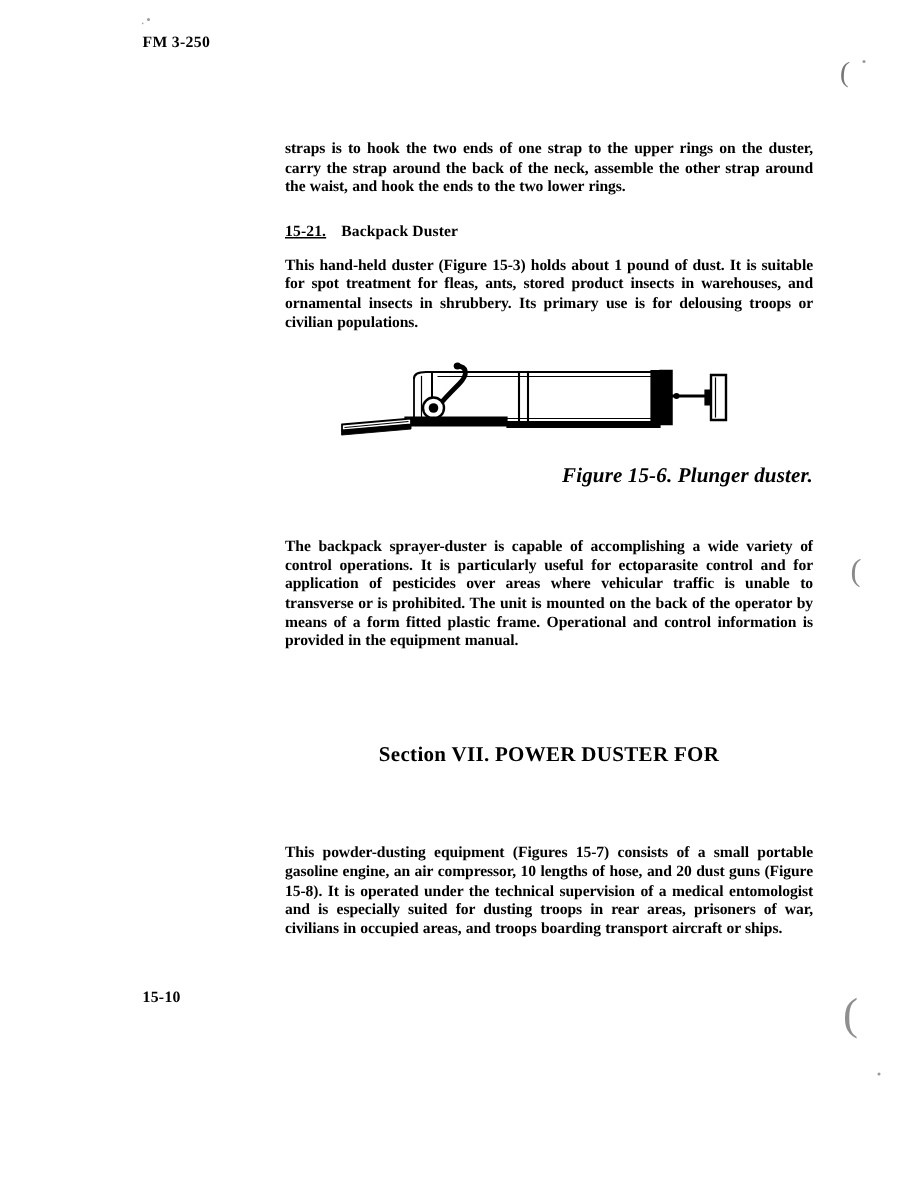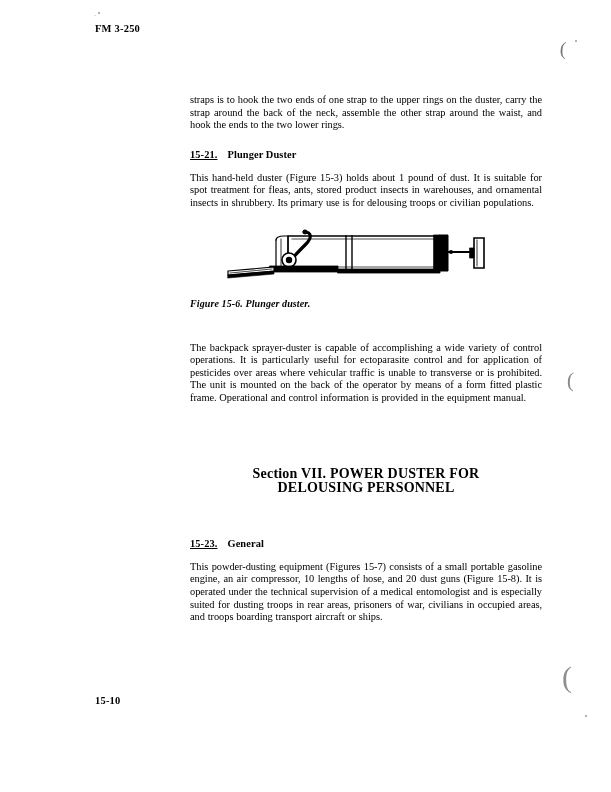--- a/index.html
+++ b/index.html
@@ -23,41 +23,41 @@
     left: 95px;
     top: 23px;
     font-family: "Liberation Serif", serif;
     font-weight: bold;
     font-size: 10.5px;
     letter-spacing: 0.2px;
   }
   .folio {
     position: absolute;
     left: 95px;
-    top: 695px;
+    top: 660px;
     font-family: "Liberation Serif", serif;
     font-weight: bold;
     font-size: 10.5px;
     letter-spacing: 0.2px;
   }
 
   
   .column {
     position: absolute;
     left: 190px;
     top: 94px;
     width: 352px;
   }
 
   p.body {
     margin: 0 0 0 0;
     font-size: 10.4px;
     line-height: 12.6px;
     text-align: justify;
-    font-weight: normal;
+    font-weight: bold;
     letter-spacing: -0.05px;
     word-spacing: 0.3px;
     -webkit-font-smoothing: none;
   }
 
   .gap-sm { height: 11px; }
   .gap-md { height: 16px; }
   .gap-lg { height: 22px; }
 
   h2.sec-head {
@@ -73,24 +73,24 @@
   .figure-block {
     margin: 0;
     padding: 0;
   }
   .figure-art {
     display: block;
     margin: 0 auto;
   }
   .figure-caption {
     margin: 6px 0 0 0;
-    text-align: left;
+    text-align: right;
     font-style: italic;
     font-weight: bold;
-    font-size: 10px;
+    font-size: 14px;
     letter-spacing: 0.1px;
   }
 
   
   .section-title {
     margin: 16px;
     text-align: center;
     font-weight: bold;
     font-size: 14px;
     line-height: 14.6px;
@@ -133,21 +133,21 @@
   <div class="speck" style="left:585px; top:715px; width:2px; height:2px;"></div>
   <div class="speck" style="left:98px; top:12px; width:2px; height:2px;"></div>
 
   <div class="column">
 
     <p class="body">straps is to hook the two ends of one strap to the upper rings on the duster, carry the strap around the back of the neck, assemble the other strap around the waist, and hook the ends to the two lower rings.</p>
 
     <div class="gap-md"></div>
 
     <h2 class="sec-head">
-      <span class="num">15-21.</span><span>Plunger Duster</span>
+      <span class="num">15-21.</span><span>Backpack Duster</span>
     </h2>
 
     <div class="gap-sm"></div>
 
     <p class="body">This hand-held duster (Figure 15-3) holds about 1 pound of dust. It is suitable for spot treatment for fleas, ants, stored product insects in warehouses, and ornamental insects in shrubbery. Its primary use is for delousing troops or civilian populations.</p>
 
     <div class="gap-md"></div>
 
     <figure class="figure-block">
       <svg class="figure-art" width="280" height="66" viewBox="0 0 280 66" xmlns="http://www.w3.org/2000/svg">
@@ -200,27 +200,23 @@
 
 
     <div class="gap-sm"></div>
 
     <p class="body">The backpack sprayer-duster is capable of accomplishing a wide variety of control operations. It is particularly useful for ectoparasite control and for application of pesticides over areas where vehicular traffic is unable to transverse or is prohibited. The unit is mounted on the back of the operator by means of a form fitted plastic frame. Operational and control information is provided in the equipment manual.</p>
 
     <div style="height:46px"></div>
 
     <h1 class="section-title">
       <span>Section VII. POWER DUSTER FOR</span>
-      <span class="line2">DELOUSING PERSONNEL</span>
     </h1>
 
     <div style="height:25px"></div>
 
-    <h2 class="sec-head">
-      <span class="num">15-23.</span><span>General</span>
-    </h2>
 
     <div class="gap-sm"></div>
 
     <p class="body">This powder-dusting equipment (Figures 15-7) consists of a small portable gasoline engine, an air compressor, 10 lengths of hose, and 20 dust guns (Figure 15-8). It is operated under the technical supervision of a medical entomologist and is especially suited for dusting troops in rear areas, prisoners of war, civilians in occupied areas, and troops boarding transport aircraft or ships.</p>
 
   </div>
 </div>
 
 </body></html>

